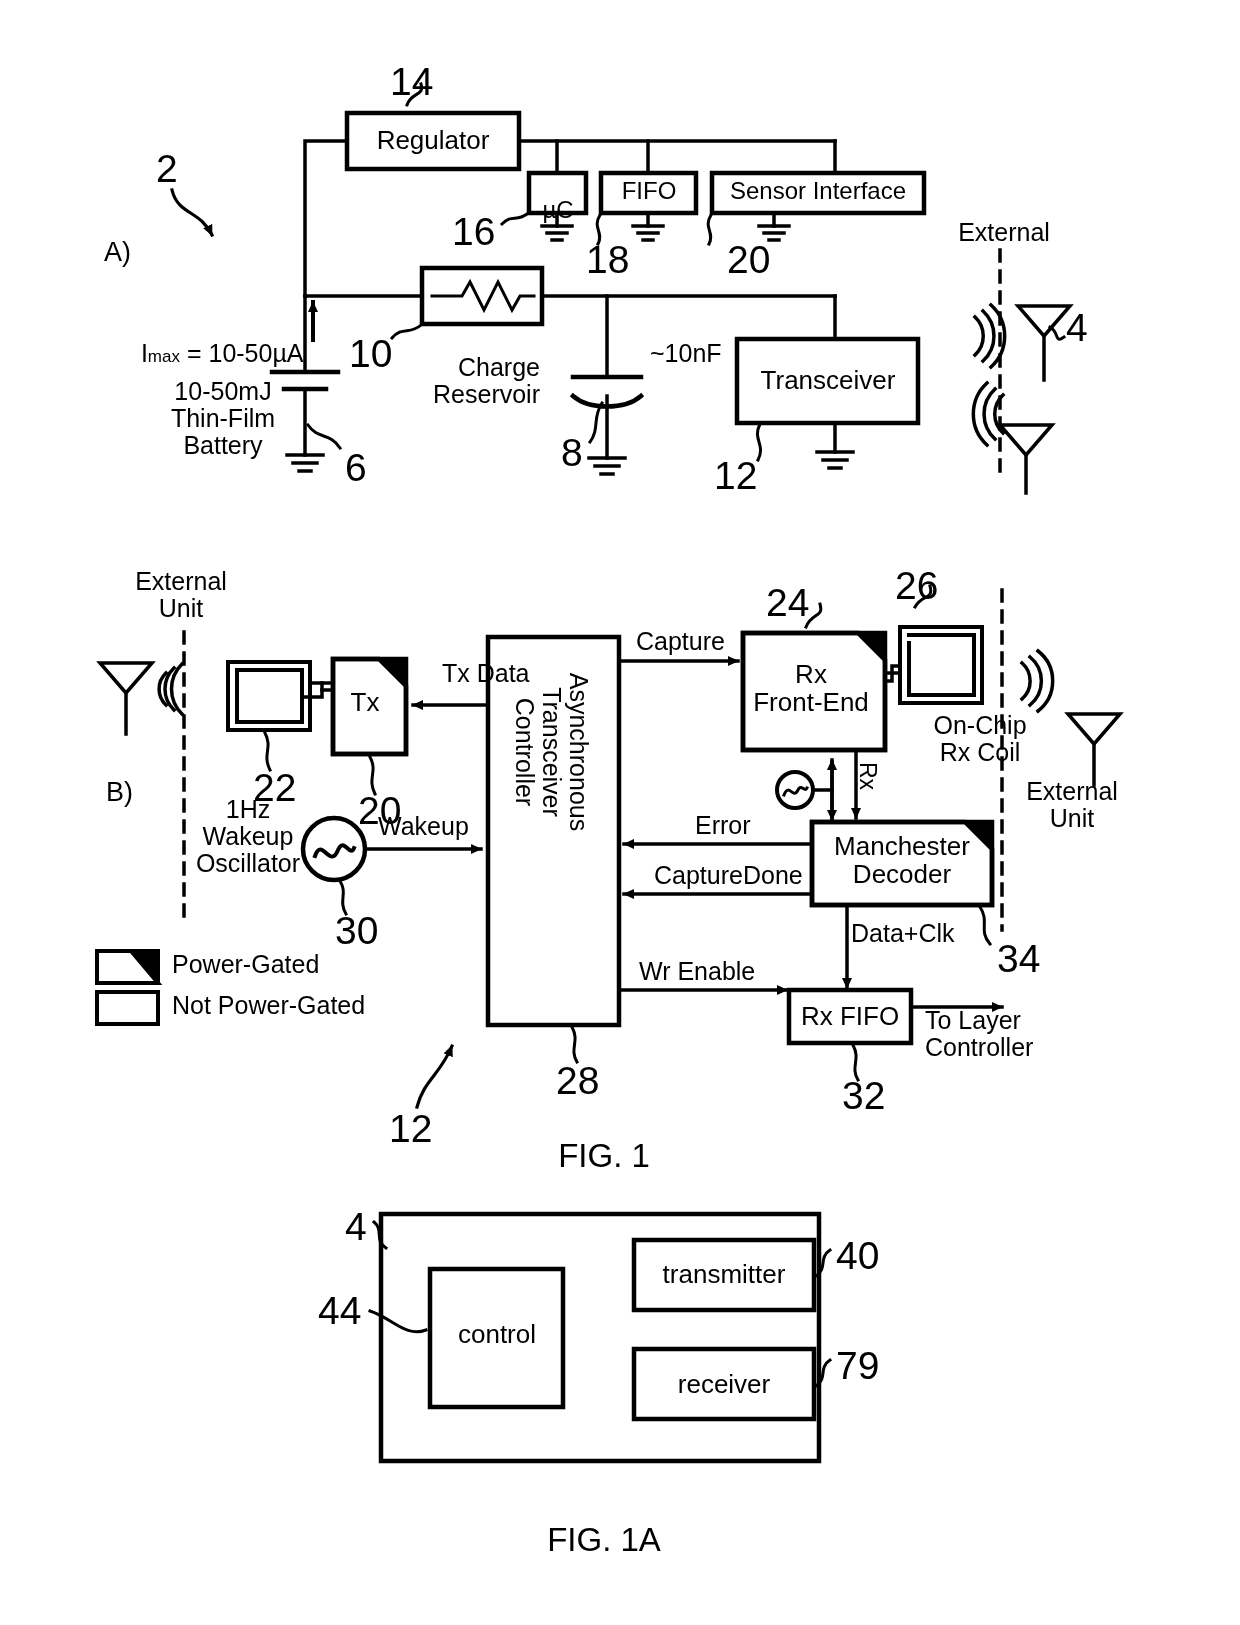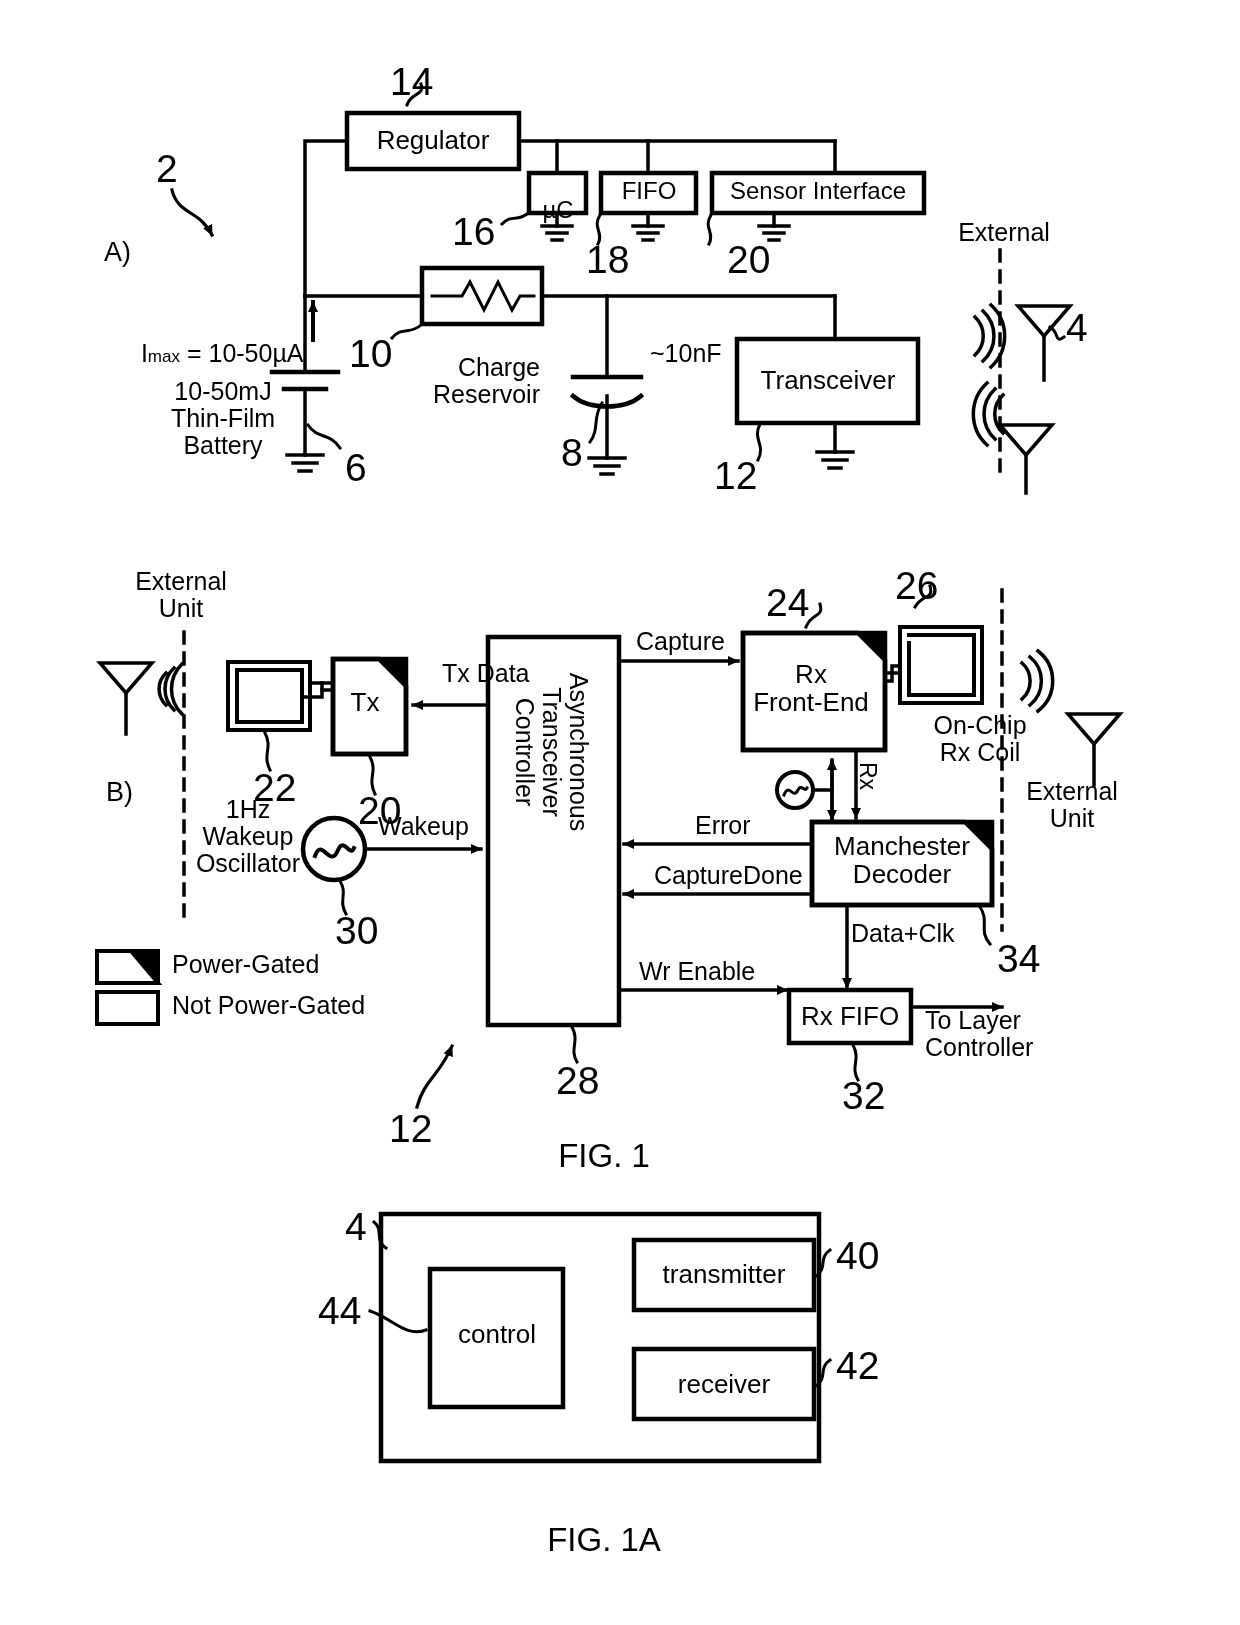--- a/index.html
+++ b/index.html
@@ -369,17 +369,17 @@
 <div class="lbl num" style="left:389px;top:1108px;">12</div>
 
 <div class="lbl fig ctr" style="left:604px;top:1126px;">FIG. 1</div>
 
 <div class="lbl num" style="left:345px;top:1206px;">4</div>
 <div class="lbl num" style="left:318px;top:1290px;">44</div>
 <div class="lbl t26 ctr" style="left:497px;top:1320px;">control</div>
 <div class="lbl t26 ctr" style="left:724px;top:1260px;">transmitter</div>
 <div class="lbl num" style="left:836px;top:1235px;">40</div>
 <div class="lbl t26 ctr" style="left:724px;top:1370px;">receiver</div>
-<div class="lbl num" style="left:836px;top:1345px;">42</div>
+<div class="lbl num" style="left:836px;top:1345px;">79</div>
 
 <div class="lbl fig ctr" style="left:604px;top:1510px;">FIG. 1A</div>
 
 </div>
 
 </body></html>

